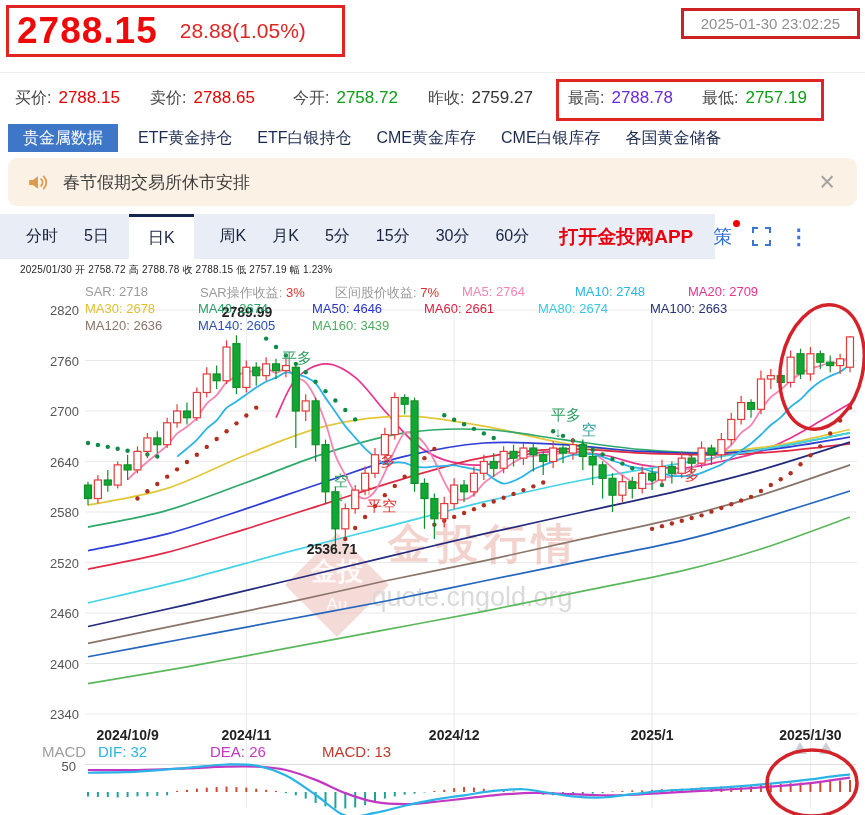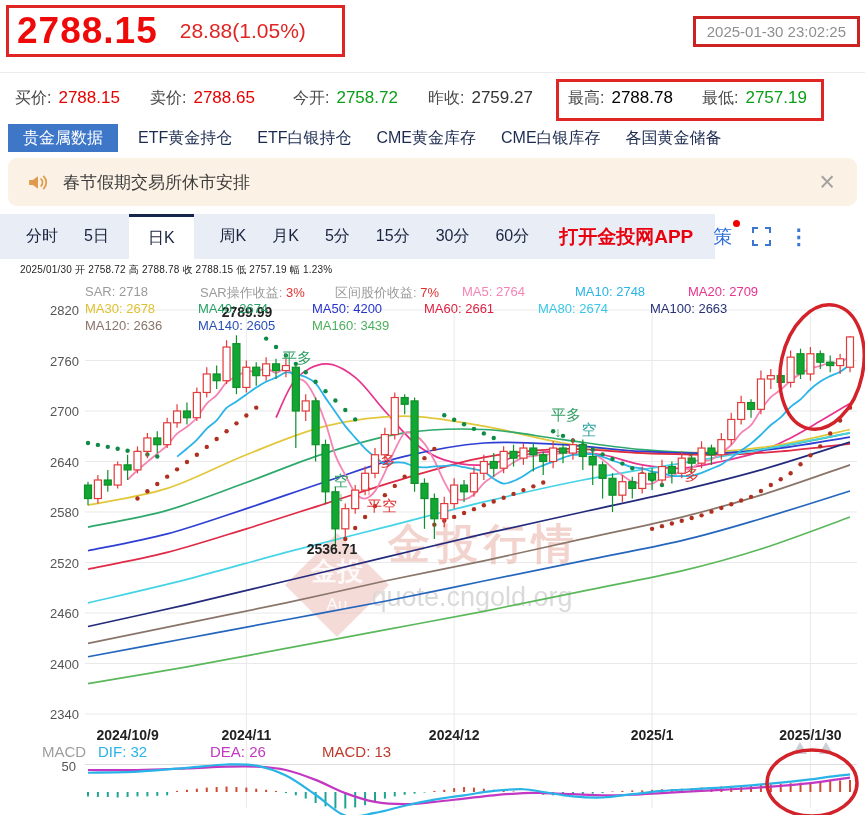--- a/index.html
+++ b/index.html
@@ -4,21 +4,21 @@
 <style>
   html,body{margin:0;padding:0}
   body{width:865px;height:815px;position:relative;background:#fff;overflow:hidden;
        font-family:"Liberation Sans",sans-serif;-webkit-font-smoothing:antialiased}
   .hdr-divider{position:absolute;top:72px;left:0;width:865px;height:1px;background:#ededed}
   
   .price-box{position:absolute;left:6px;top:5px;width:333px;height:46px;border:3px solid #e02525;
              display:flex;align-items:center;background:#fff;box-sizing:content-box}
   .big-price{color:#ef0a0a;font-size:37px;font-weight:bold;margin-left:8px;letter-spacing:1px}
   .price-chg{color:#e02525;font-size:21px;margin-left:22px}
-  .time-box{position:absolute;right:5px;top:16px;border:3px solid #cd2222;padding:4px 11px;
+  .time-box{position:absolute;right:5px;top:8px;border:3px solid #cd2222;padding:4px 17px;
             color:#8f8f8f;font-size:15px;background:#fff}
   
   .q-item{position:absolute;top:88px;font-size:16px;color:#4a4a4a;white-space:nowrap}
   .q-item .q-value{margin-left:7px;font-size:17px}
   .q1{left:15px}.q2{left:150px}.q3{left:293px}.q4{left:428px}.q5{left:568px}.q6{left:702px}
   .q-box{position:absolute;left:556px;top:79px;width:262px;height:36px;border:3px solid #e02525}
   
   .tab-bar{position:absolute;top:124px;left:8px;right:0;height:28px;display:flex;align-items:center}
   .tab{font-size:16px;color:#1c2b50;margin-right:25px;cursor:pointer;white-space:nowrap}
   .tab.active{background:#3e76c8;color:#fff;height:28px;line-height:28px;padding:0 15px;margin-right:20px}
@@ -63,21 +63,21 @@
 <div class="q-item q2">
   <span>卖价:</span><span class="q-value" style="color: rgb(230, 0, 0);">2788.65</span>
 </div>
 <div class="q-item q3">
   <span>今开:</span><span class="q-value" style="color: rgb(11, 159, 24);">2758.72</span>
 </div>
 <div class="q-item q4">
   <span>昨收:</span><span class="q-value" style="color: rgb(51, 51, 51);">2759.27</span>
 </div>
 <div class="q-item q5">
-  <span>最高:</span><span class="q-value" style="color: #000000;">2788.78</span>
+  <span>最高:</span><span class="q-value" style="color: #6d28d9;">2788.78</span>
 </div>
 <div class="q-item q6">
   <span>最低:</span><span class="q-value" style="color: rgb(11, 159, 24);">2757.19</span>
 </div>
 
 <div class="tab-bar">
   <span class="tab active">贵金属数据</span>
   <span class="tab">ETF黄金持仓</span>
   <span class="tab">ETF白银持仓</span>
   <span class="tab">CME黄金库存</span>
@@ -125,21 +125,21 @@
 
 <div id="ind-rows">
     <div class="ind-item" style="top: 284px; left: 85px;"><span style="color: rgb(154, 154, 154);">SAR: 2718</span></div>
     <div class="ind-item" style="top: 284px; left: 200px;"><span style="color: rgb(154, 154, 154);">SAR操作收益: </span><span style="color: rgb(224, 49, 49);">3%</span></div>
     <div class="ind-item" style="top: 284px; left: 335px;"><span style="color: rgb(154, 154, 154);">区间股价收益: </span><span style="color: rgb(224, 49, 49);">7%</span></div>
     <div class="ind-item" style="top: 284px; left: 462px;"><span style="color: rgb(245, 132, 180);">MA5: 2764</span></div>
     <div class="ind-item" style="top: 284px; left: 575px;"><span style="color: rgb(42, 180, 232);">MA10: 2748</span></div>
     <div class="ind-item" style="top: 284px; left: 688px;"><span style="color: rgb(232, 51, 143);">MA20: 2709</span></div>
     <div class="ind-item" style="top: 301px; left: 85px;"><span style="color: rgb(224, 192, 48);">MA30: 2678</span></div>
     <div class="ind-item" style="top: 301px; left: 198px;"><span style="color: rgb(40, 160, 102);">MA40: 2674</span></div>
-    <div class="ind-item" style="top: 301px; left: 312px;"><span style="color: rgb(39, 52, 204);">MA50: 4200</span></div>
+    <div class="ind-item" style="top: 301px; left: 312px;"><span style="color: rgb(39, 52, 204);">MA50: 4646</span></div>
     <div class="ind-item" style="top: 301px; left: 424px;"><span style="color: rgb(223, 32, 64);">MA60: 2661</span></div>
     <div class="ind-item" style="top: 301px; left: 538px;"><span style="color: rgb(56, 200, 230);">MA80: 2674</span></div>
     <div class="ind-item" style="top: 301px; left: 650px;"><span style="color: rgb(40, 50, 120);">MA100: 2663</span></div>
     <div class="ind-item" style="top: 318px; left: 85px;"><span style="color: rgb(138, 116, 104);">MA120: 2636</span></div>
     <div class="ind-item" style="top: 318px; left: 198px;"><span style="color: rgb(42, 80, 184);">MA140: 2605</span></div>
     <div class="ind-item" style="top: 318px; left: 312px;"><span style="color: rgb(76, 174, 92);">MA160: 3439</span></div>
   </div>
 
 <svg id="chart-svg" width="865" height="535" viewBox="0 0 865 535">
     <line x1="85" y1="30" x2="857" y2="30" stroke="#e9e9e9" stroke-width="1"></line>

